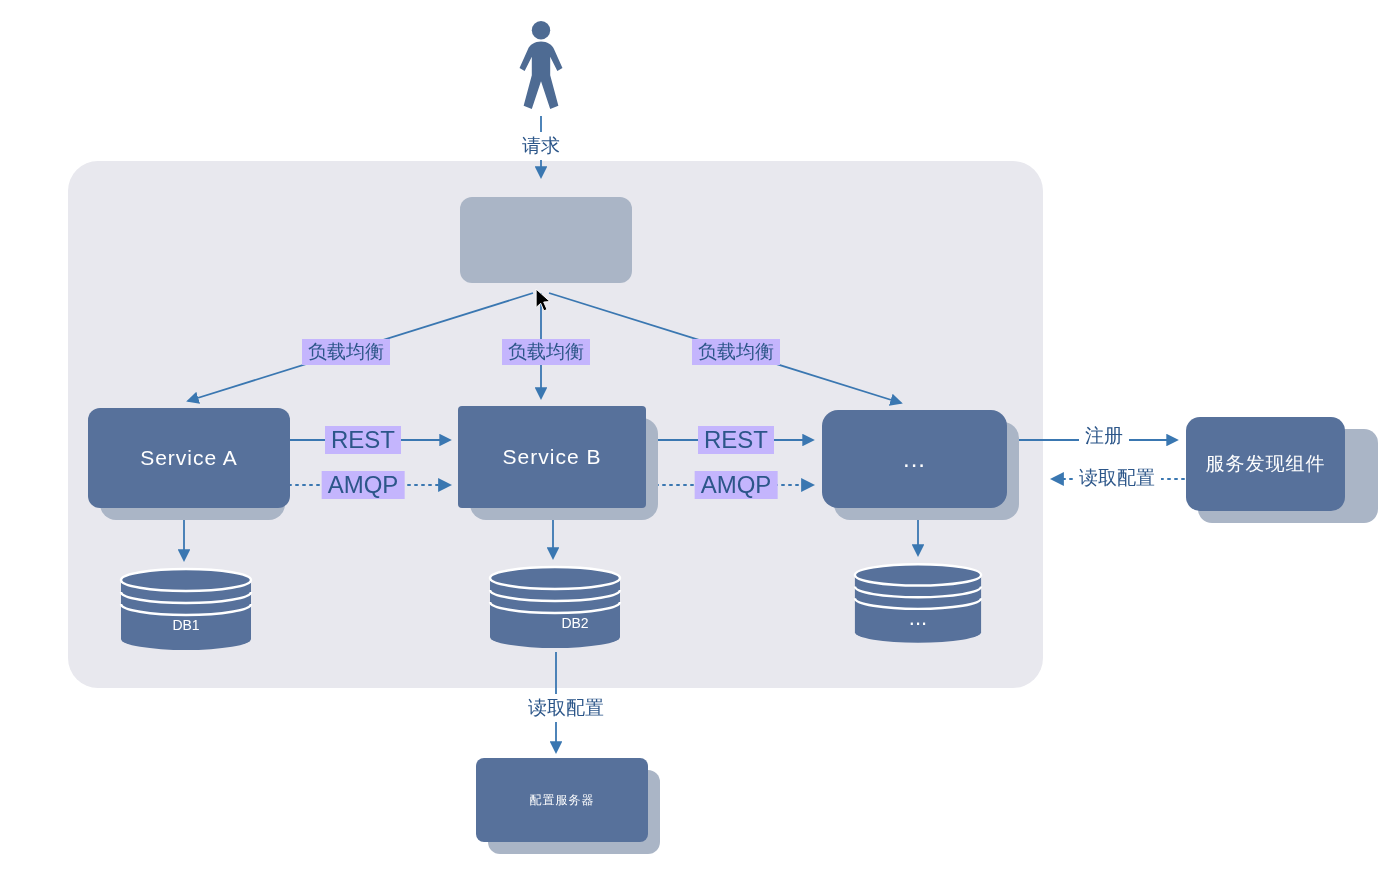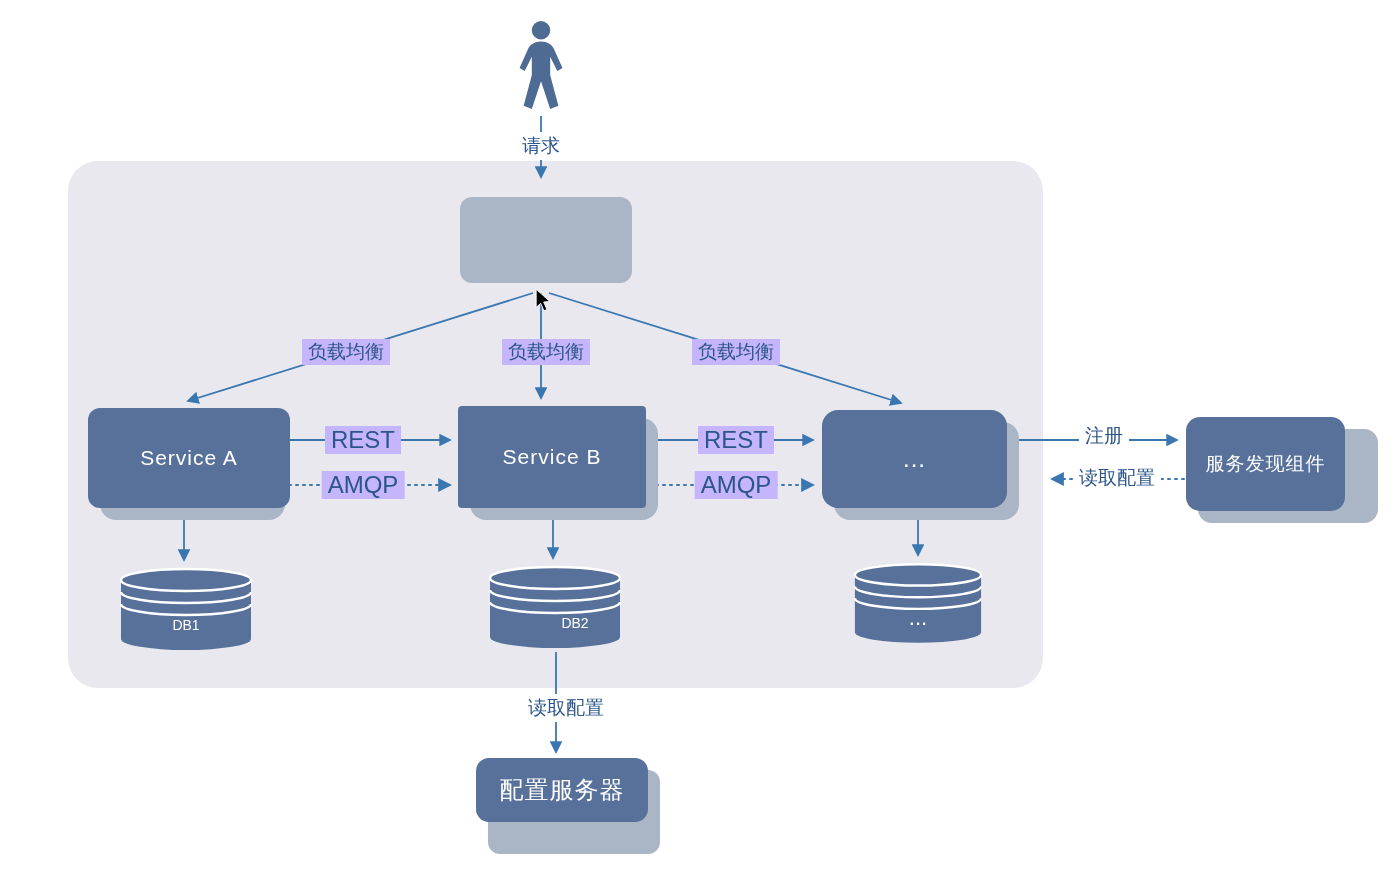--- a/index.html
+++ b/index.html
@@ -135,21 +135,21 @@
     <path d="M3,13 v59 a65,11 0 0 0 130,0 v-59 z" fill="#57719b"></path>
     <ellipse cx="68" cy="13" rx="65" ry="11" fill="#57719b" stroke="#ffffff" stroke-width="2.5"></ellipse>
     <path d="M3,25 a65,11 0 0 0 130,0" fill="none" stroke="#ffffff" stroke-width="2.5"></path>
     <path d="M3,37 a65,11 0 0 0 130,0" fill="none" stroke="#ffffff" stroke-width="2.5"></path>
   </svg>
   <div class="cyl-label" style="left:918px; top:618px; font-size:22px;">...</div>
 
   <div class="edge-label on-white" style="left:566px; top:708px;">读取配置</div>
 
   <div class="node-shadow" style="left:488px; top:770px; width:172px; height:84px; border-radius:12px;"></div>
-  <div class="node" style="left:476px; top:758px; width:172px; height:64px; border-radius:13px; font-size:24px;">
+  <div class="node" style="left:476px; top:758px; width:172px; height:84px; border-radius:8px; font-size:12px;">
     <span>配置服务器</span>
   </div>
 
   <svg class="cursor" width="18" height="24" viewBox="0 0 14 21">
     <path d="M1,1 L1,17 L5,13.4 L7.8,20 L10.5,18.8 L7.6,12.3 L13,11.8 Z" fill="#000000" stroke="#ffffff" stroke-width="0.8"></path>
   </svg>
 
 </div>
 
 </body></html>

